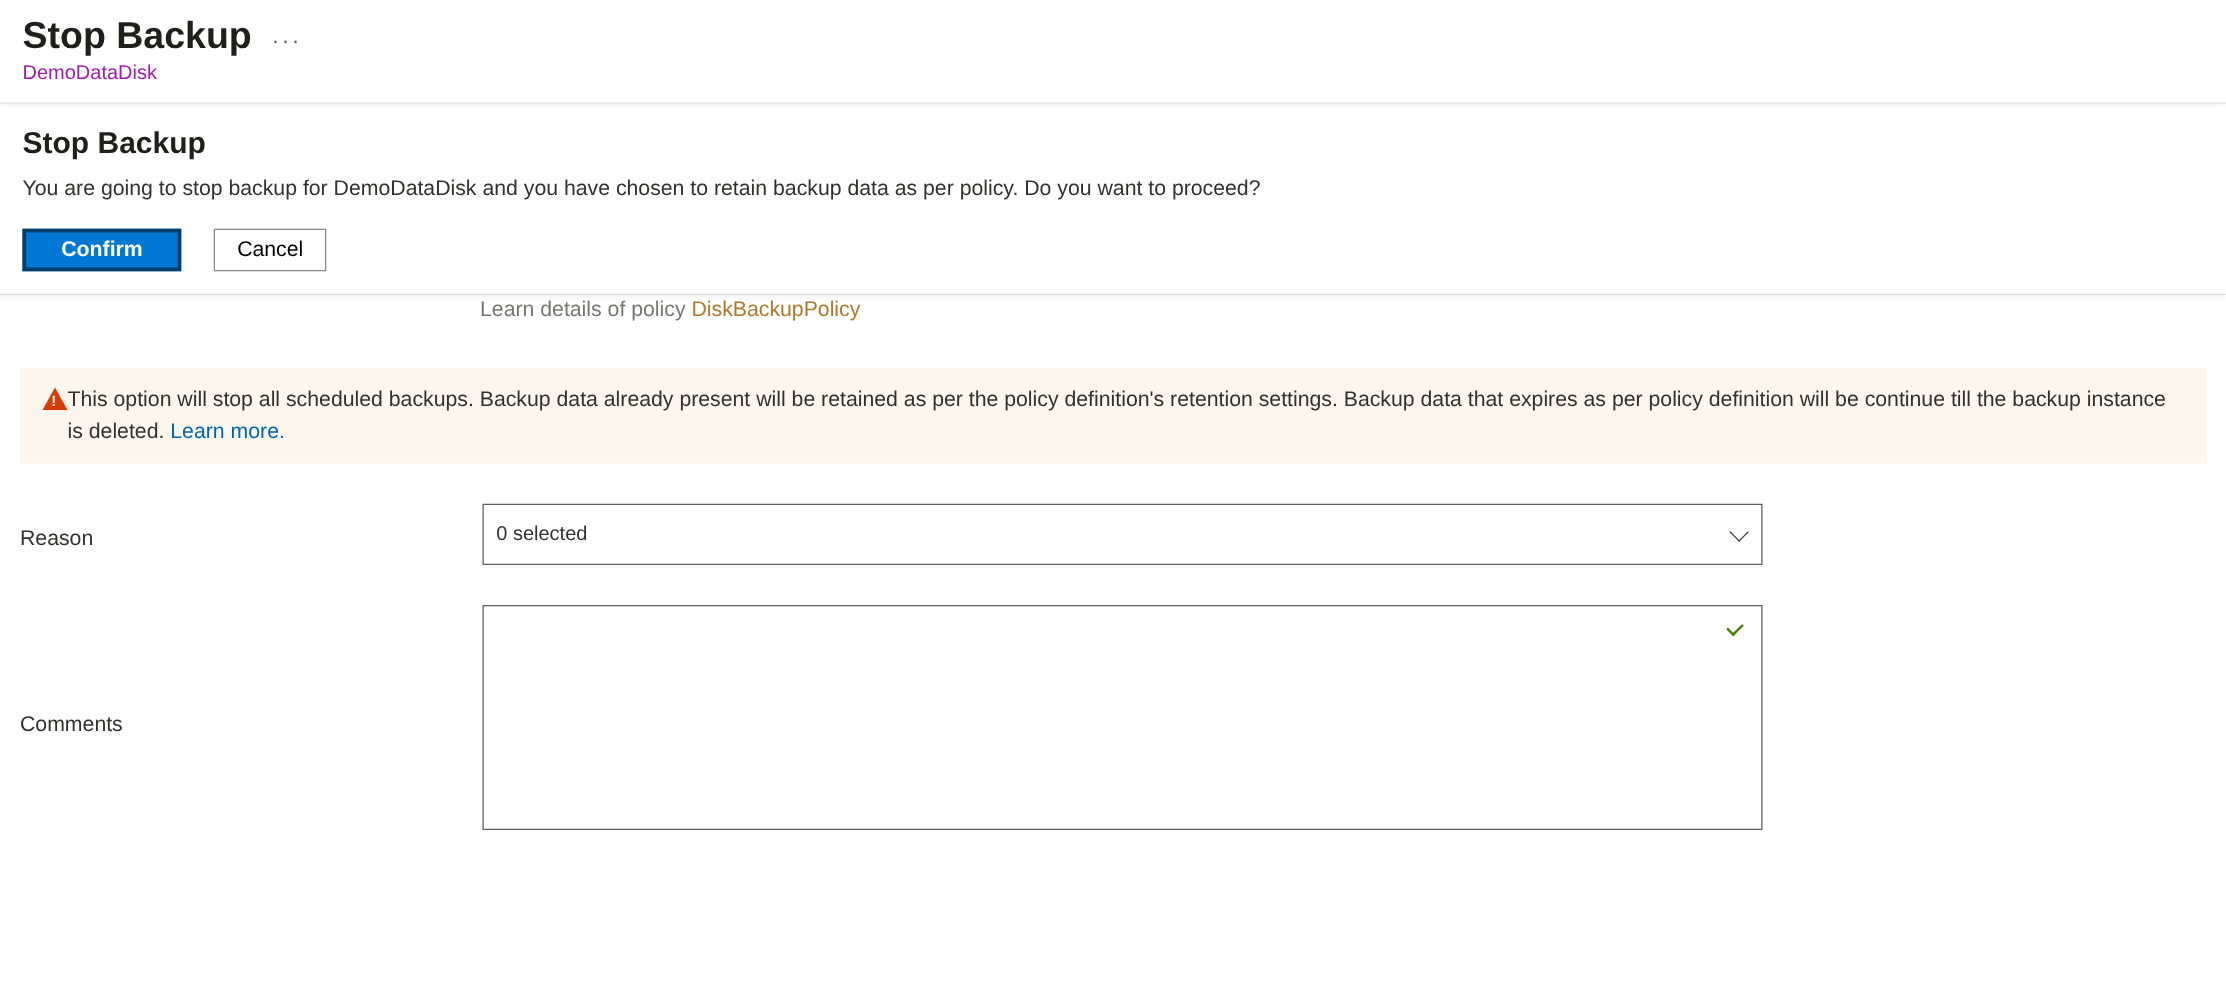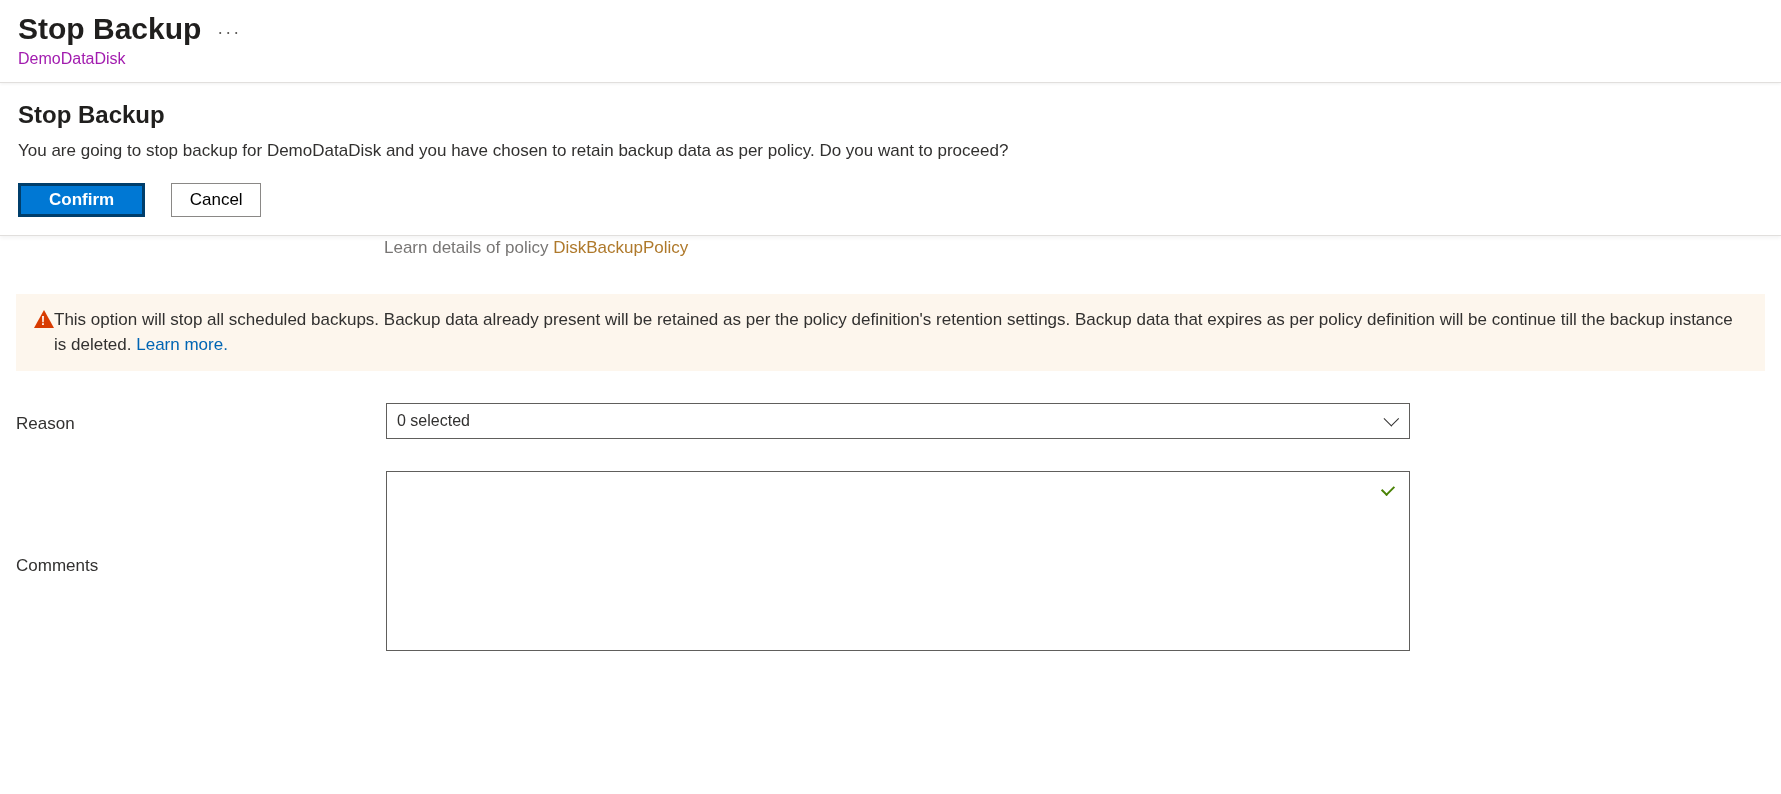--- a/index.html
+++ b/index.html
@@ -140,21 +140,21 @@
     }
     .form-label {
       width: 370px;
       font-size: 17px;
       color: #323130;
       padding-top: 6px;
     }
     .select-box {
       flex: 0 0 1024px;
       border: 1px solid #605e5c;
-      height: 36px;
+      height: 49px;
       display: flex;
       align-items: center;
       justify-content: space-between;
       padding: 0 10px;
       font-size: 16px;
       color: #323130;
       cursor: pointer;
       background: #ffffff;
     }
     .chevron-down {

